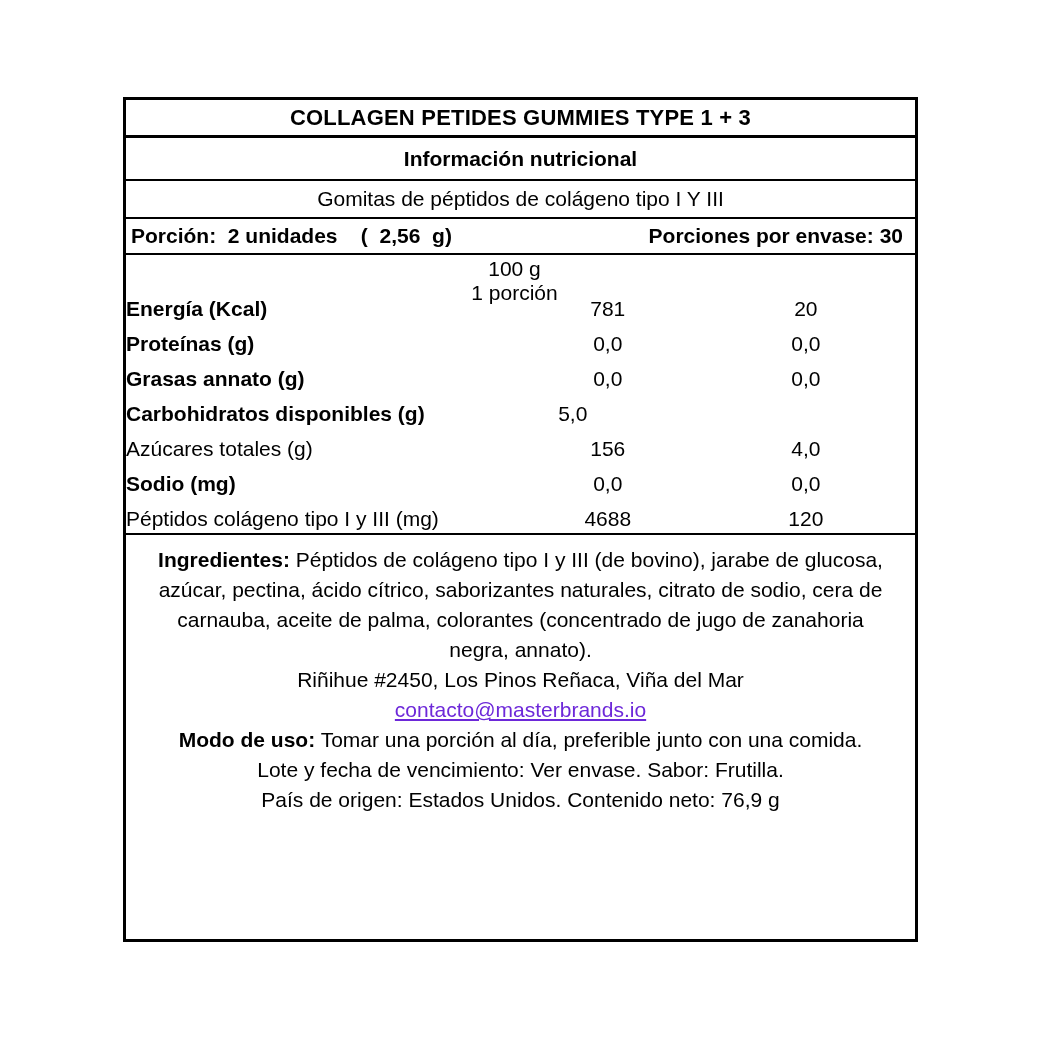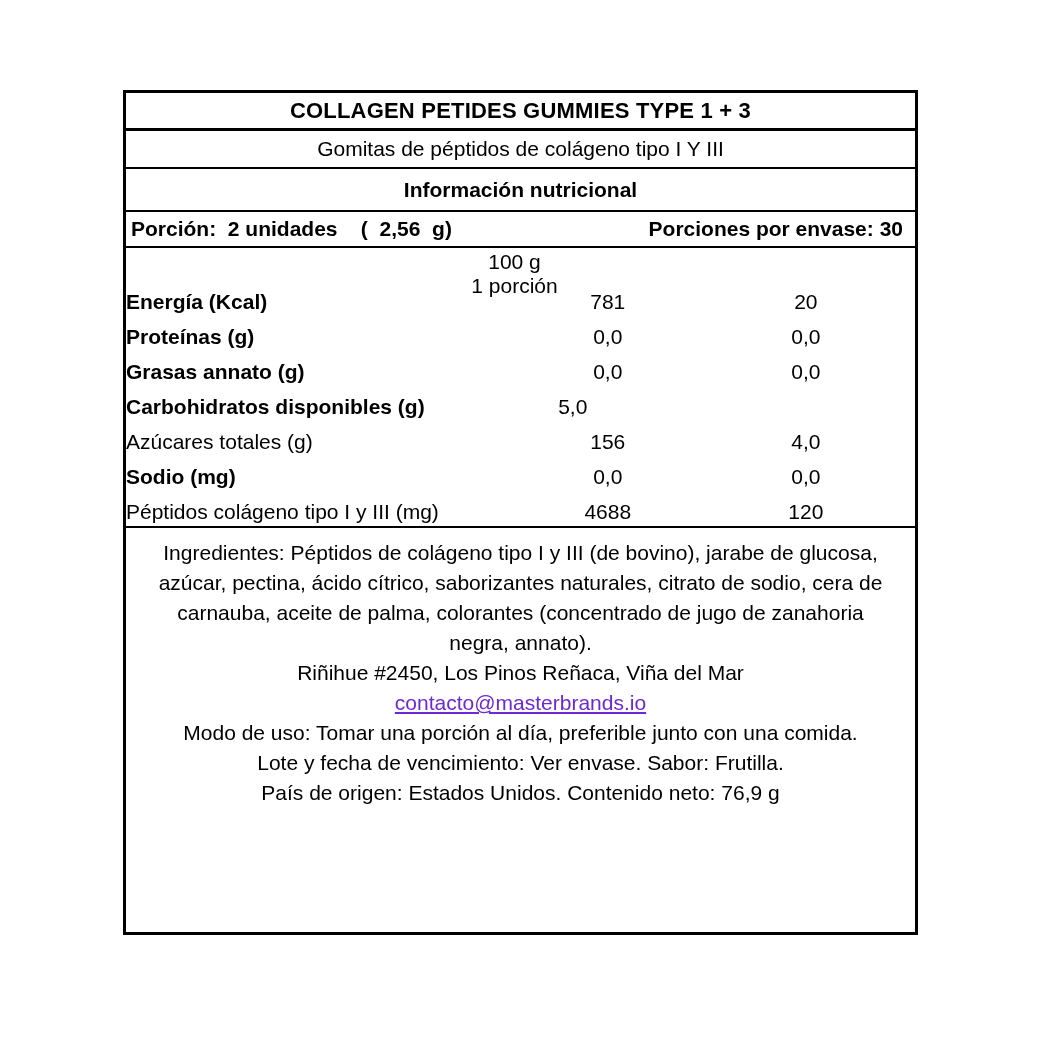--- a/index.html
+++ b/index.html
@@ -7,21 +7,21 @@
     padding: 0;
     width: 1050px;
     height: 1050px;
     background: #ffffff;
     font-family: "Liberation Sans", sans-serif;
     color: #000000;
   }
   .label-box {
     position: absolute;
     left: 123px;
-    top: 90px;
+    top: 97px;
     width: 795px;
     height: 845px;
     box-sizing: border-box;
     border: 3px solid #000000;
     background: #ffffff;
   }
   .section {
     box-sizing: border-box;
     border-bottom: 2px solid #000000;
   }
@@ -61,45 +61,45 @@
     border-bottom: none;
     height: 399px;
     padding-top: 10px;
     font-size: 21px;
     text-align: center;
     line-height: 30px;
   }
   .bottom-section p { margin: 0; }
   .para-ingredients { padding: 0 22px; }
   .para-storage { padding: 0 6px; }
-  .bold { font-weight: normal; }
+  .bold { font-weight: bold; }
   .addr-line { margin-top: 6px; }
   .email-line { margin-top: 7px; }
   a.email-link {
     color: #6d28d9;
     text-decoration: underline;
     cursor: pointer;
   }
   .usage-line { margin-top: 40px; }
 </style>
 </head>
 <body>
 
 <div class="label-box">
 
   <div class="section center-row title-row" style="border-bottom-width:3px;">
     <span>COLLAGEN PETIDES GUMMIES TYPE 1 + 3</span>
   </div>
 
+  <div class="section center-row info-header-row">
+    <span>Información nutricional</span>
+  </div>
+
   <div class="section center-row subtitle-row">
     <span>Gomitas de péptidos de colágeno tipo I Y III</span>
-  </div>
-
-  <div class="section center-row info-header-row">
-    <span>Información nutricional</span>
   </div>
 
   <div class="section serving-row">
     <span>Porción:  2 unidades    (  2,56  g)</span>
     <span>Porciones por envase: 30</span>
   </div>
 
   <div class="section nutrition">
     <div class="nrow header">
       <span class="c-label"></span>

